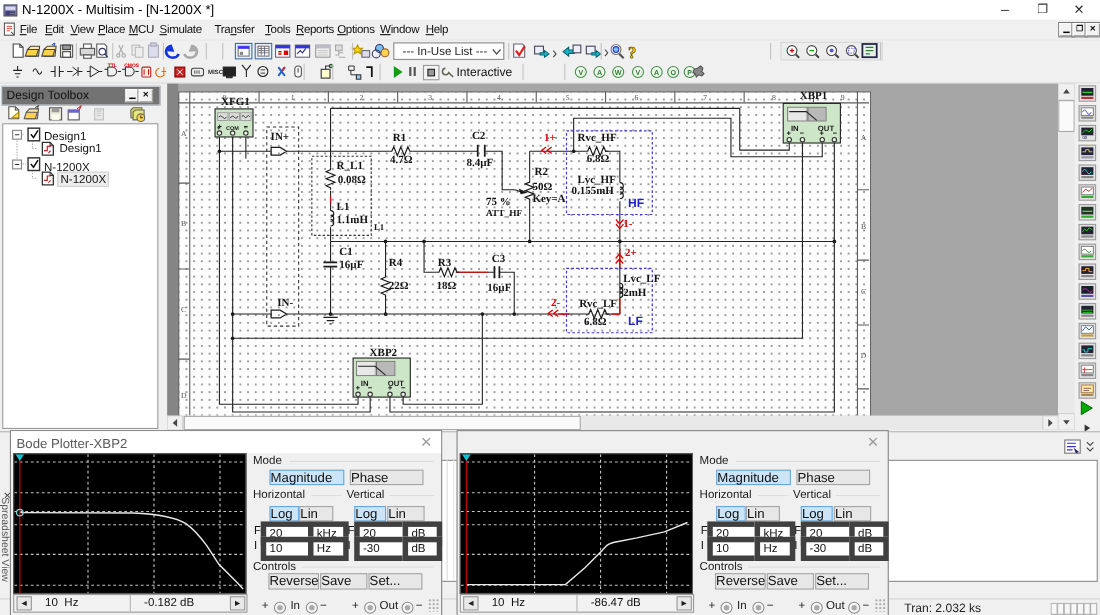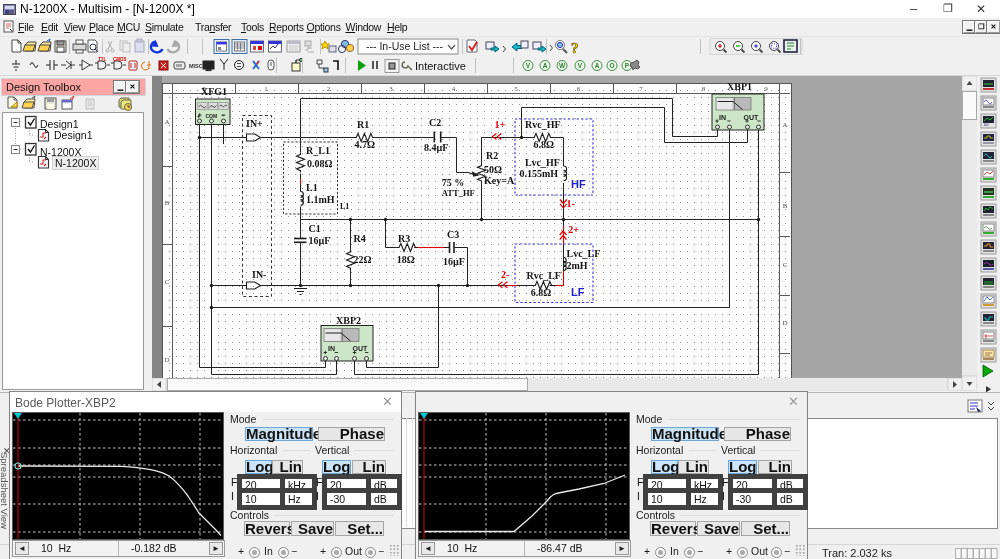--- a/index.html
+++ b/index.html
@@ -7,21 +7,21 @@
 .abs{position:absolute;}
 
 #titlebar{left:0;top:0;width:1000px;height:18px;background:#ffffff;}
 #titlebar .t{left:20px;top:2px;font-size:12px;color:#000;}
 #menubar{left:0;top:18px;width:1000px;height:18px;background:#f0f0f0;border-bottom:1px solid #e5e5e5;}
 .menu{top:3px;font-size:10.5px;letter-spacing:-0.3px;color:#111;}
 #tb1{left:0;top:37px;width:1000px;height:19px;background:#f0f0f0;}
 #tb2{left:0;top:56px;width:1000px;height:19px;background:#f0f0f0;border-bottom:1px solid #d8d8d8;padding-left:40px;}
 
 #dtb{left:0;top:76px;width:146px;height:315px;background:#f0f0f0;}
-#dtbtitle{left:1px;top:2px;width:143px;height:16px;background:#fca5a5;border:1px solid #d0d6de;}
+#dtbtitle{left:1px;top:2px;width:143px;height:16px;background:#737373;border:1px solid #d0d6de;}
 #dtbtree{left:2px;top:36px;width:140px;height:276px;background:#fff;border:1px solid #9a9a9a;font-size:10.5px;}
 
 #canvas{left:152px;top:76px;width:810px;height:302px;background:#a6a6a6;overflow:hidden;}
 #sheet{left:10px;top:7px;width:628px;height:295px;background:#fdfdfd;border:1px solid #555;
  background-image:radial-gradient(#8e8e8e 0.6px, transparent 0.75px);background-size:7px 7px;background-position:3px 3px;}
 #vscroll{left:962px;top:76px;width:15px;height:315px;background:#f0f0f0;}
 #hscroll{left:152px;top:378px;width:810px;height:13px;background:#f0f0f0;}
 #itb{left:978px;top:76px;width:22px;height:316px;background:#f0f0f0;}
 
 #ssv{left:0;top:392px;width:1000px;height:167px;background:#f0f0f0;}
@@ -30,21 +30,21 @@
 
 .bode{position:absolute;width:391px;height:170px;background:#f0f0f0;border:1px solid #848484;}
 .bode .title{position:absolute;left:0;top:0;width:100%;height:20px;background:#ffffff;}
 .bode .title span{position:absolute;left:5px;top:4px;font-size:12px;color:#5a5a5a;}
 .bode .close{position:absolute;right:8px;top:2px;font-size:13px;color:#9a9a9a;}
 .bode .plot{position:absolute;left:2px;top:20px;width:210px;height:126px;background:#000;border:1px solid #5a5a5a;}
 .bode .readout{position:absolute;left:2px;top:148px;width:211px;height:15px;background:#f2f2f2;border:1px solid #999;font-size:10.5px;color:#111;}
 .bode .grp{position:absolute;font-size:10.5px;color:#1a1a1a;}
 .gline{position:absolute;height:1px;background:#dcdcdc;}
 .grip{position:absolute;right:2px;top:152px;width:10px;height:12px;background:radial-gradient(#aaa 0.8px,transparent 1px);background-size:3.5px 3.5px;}
-.btn{position:absolute;background:#e7e7e7;border:1px solid #a5a5a5;font-size:15px;color:#111;text-align:right;font-weight:bold;}
+.btn{position:absolute;background:#e7e7e7;border:1px solid #a5a5a5;font-size:12px;color:#111;text-align:left;}
 .btnsel{background:#cce4f7;border:1px solid #6aa7d8;}
 .field{position:absolute;background:#fff;border:5px solid #404040;font-size:10.5px;color:#111;padding-left:3px;}
 .flabel{position:absolute;font-size:10.5px;color:#111;}
 .smallbtn{position:absolute;background:#e9e9e9;border:1px solid #999;text-align:center;color:#222;}
 .radio{position:absolute;width:9px;height:9px;border-radius:50%;border:1px solid #8a8a8a;background:#f8f8f8;}
 .radio:after{content:"";position:absolute;left:2px;top:2px;width:5px;height:5px;border-radius:50%;background:#a9a9a9;}
 .mdibtn{position:absolute;width:11px;height:10px;background:#f2f2f2;border:1px solid #999;border-top-color:#fff;border-left-color:#fff;box-shadow:0 0 0 1px #777;font-size:7px;font-weight:bold;color:#000;text-align:center;line-height:9px;}
 </style>
 </head>
 <body>

